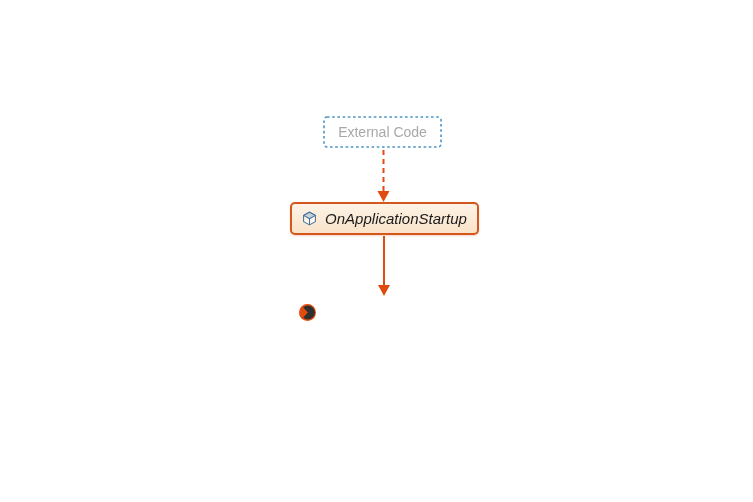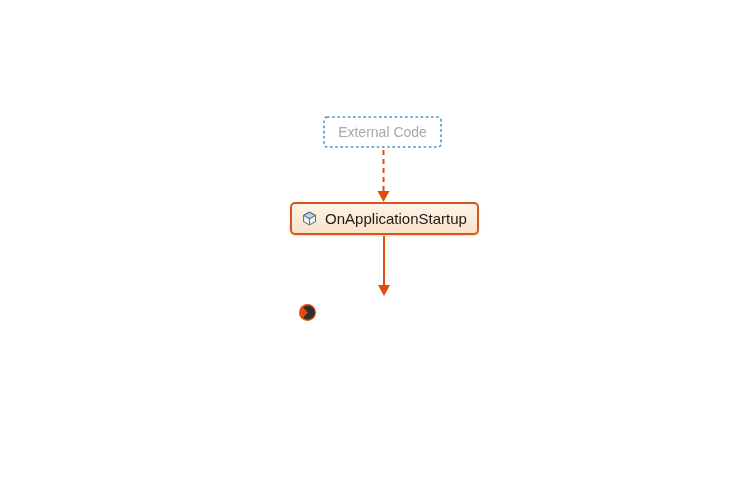--- a/index.html
+++ b/index.html
@@ -74,20 +74,21 @@
     background: linear-gradient(var(--node_fill_top, #fdf3e6), var(--node_fill_bottom, #fae3c9));
     color: var(--node_text, #1b1b1b);
     font-size: 15px;
     box-shadow: 0 1px 2px rgba(212, 87, 29, 0.25);
   }
   .node-startup {
     left: 290px;
     top: 202px;
     width: 189px;
     height: 33px;
+    font-style: italic;
   }
   .node-main {
     left: 317px;
     top: 296px;
     width: 134px;
     height: 33px;
   }
   .icon {
     display: inline-flex;
     width: 15px;

